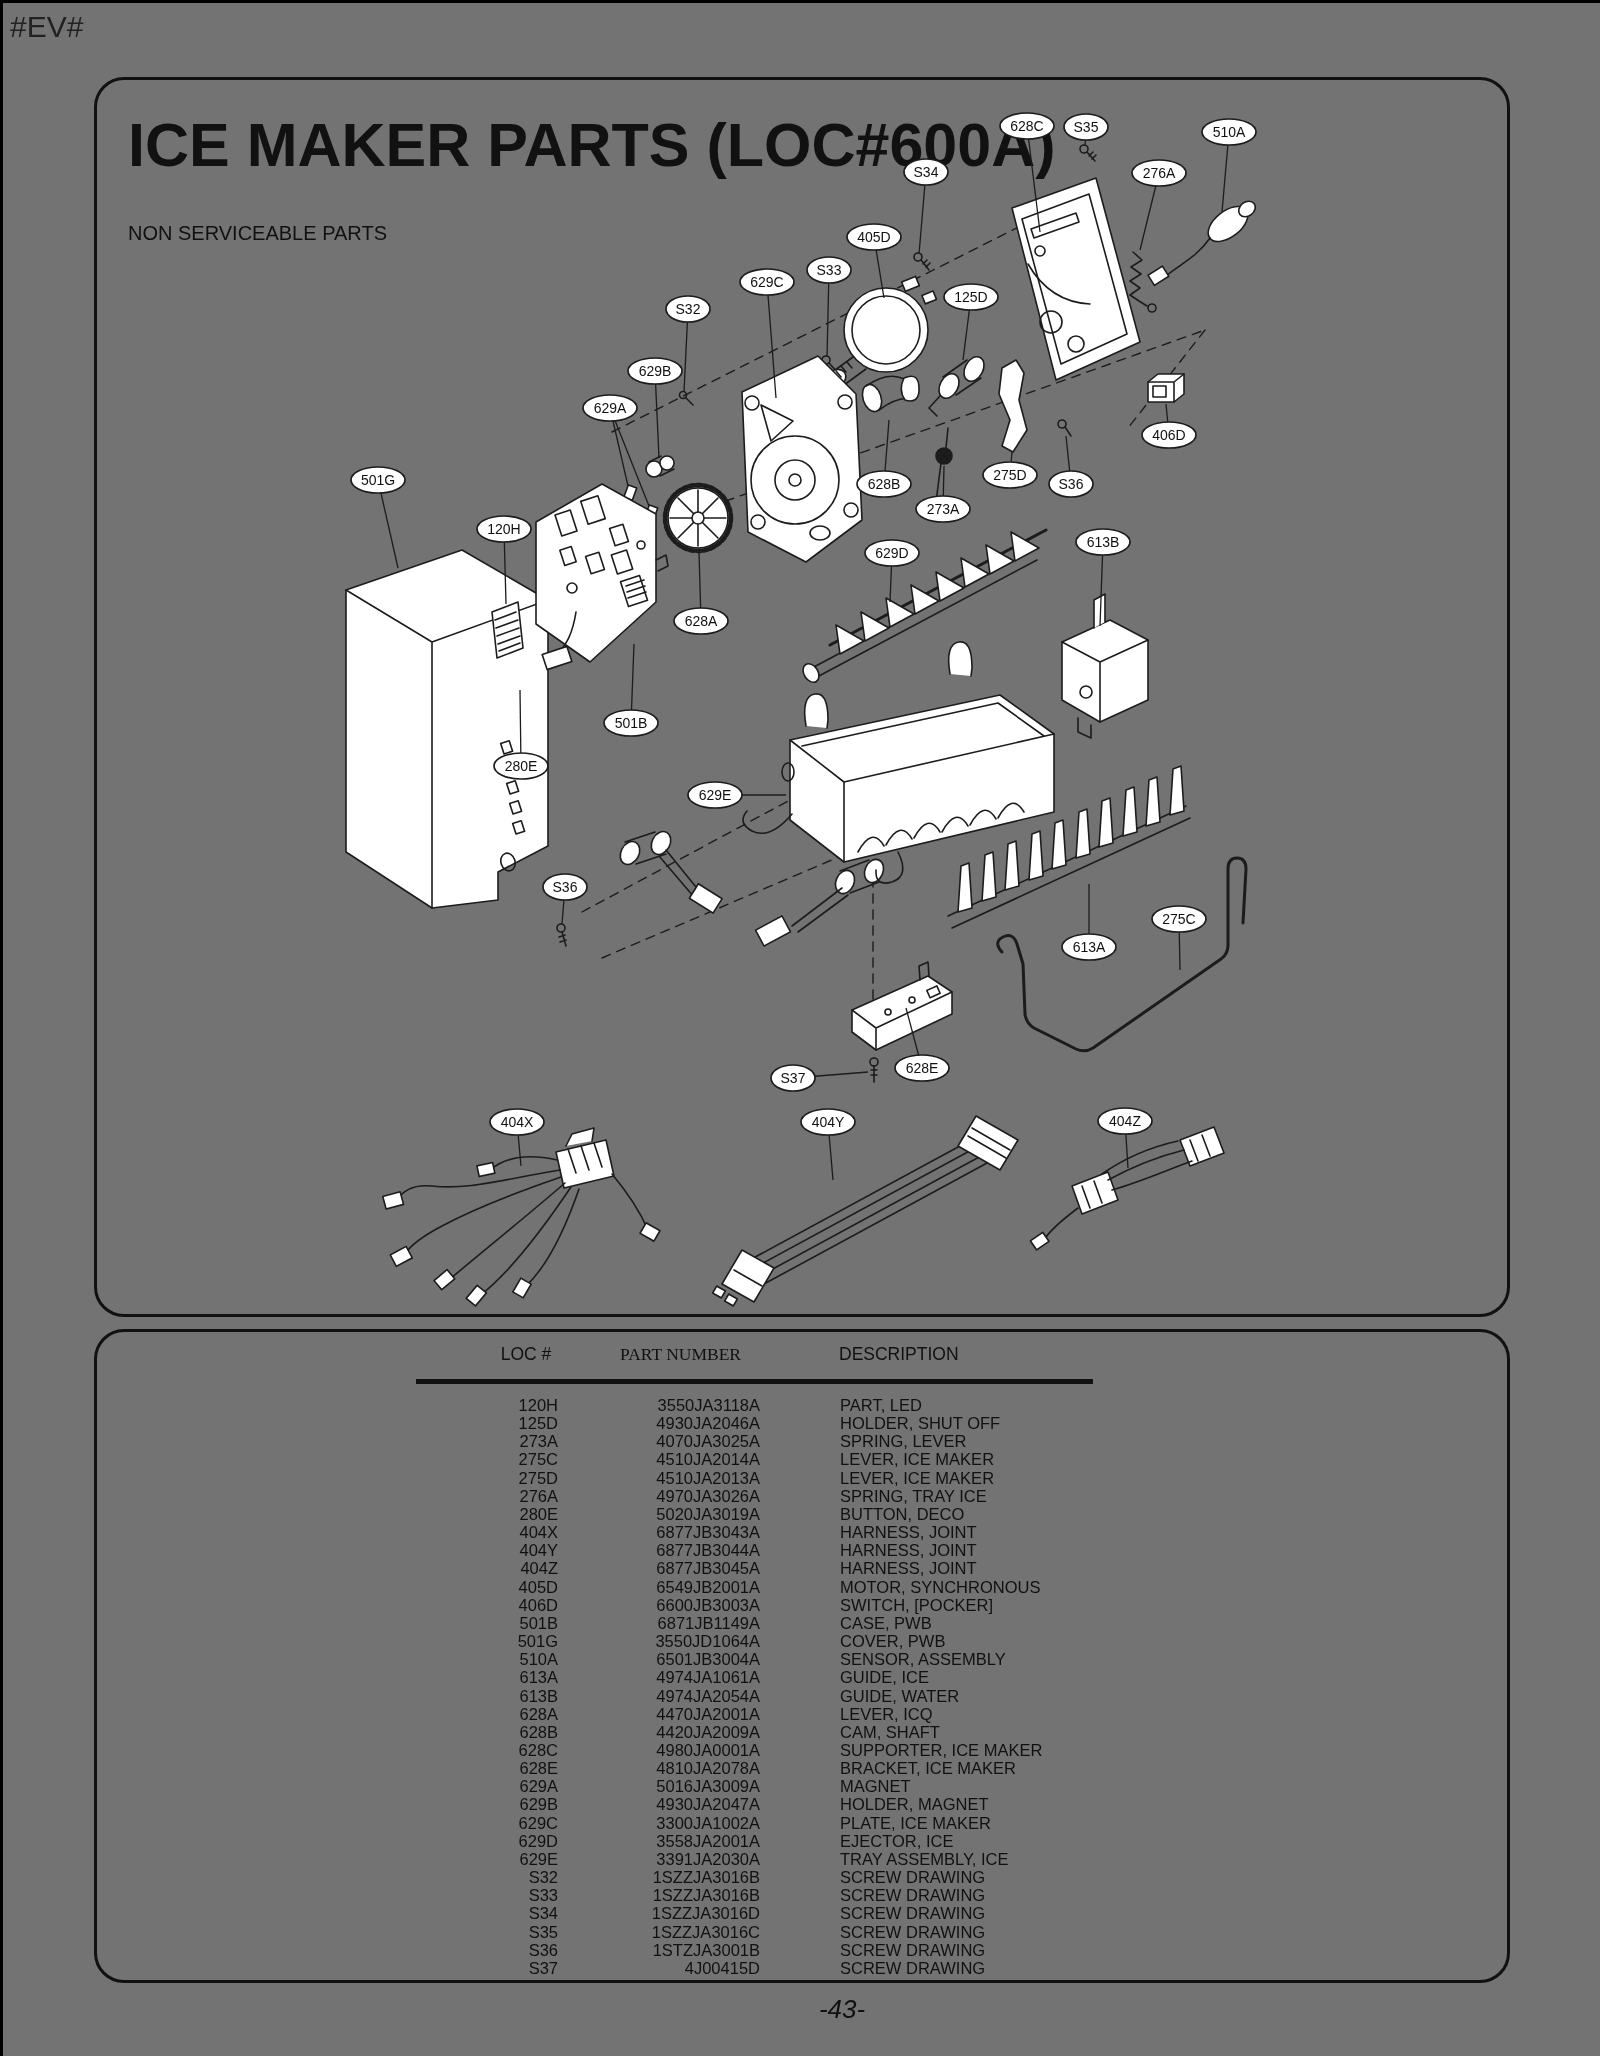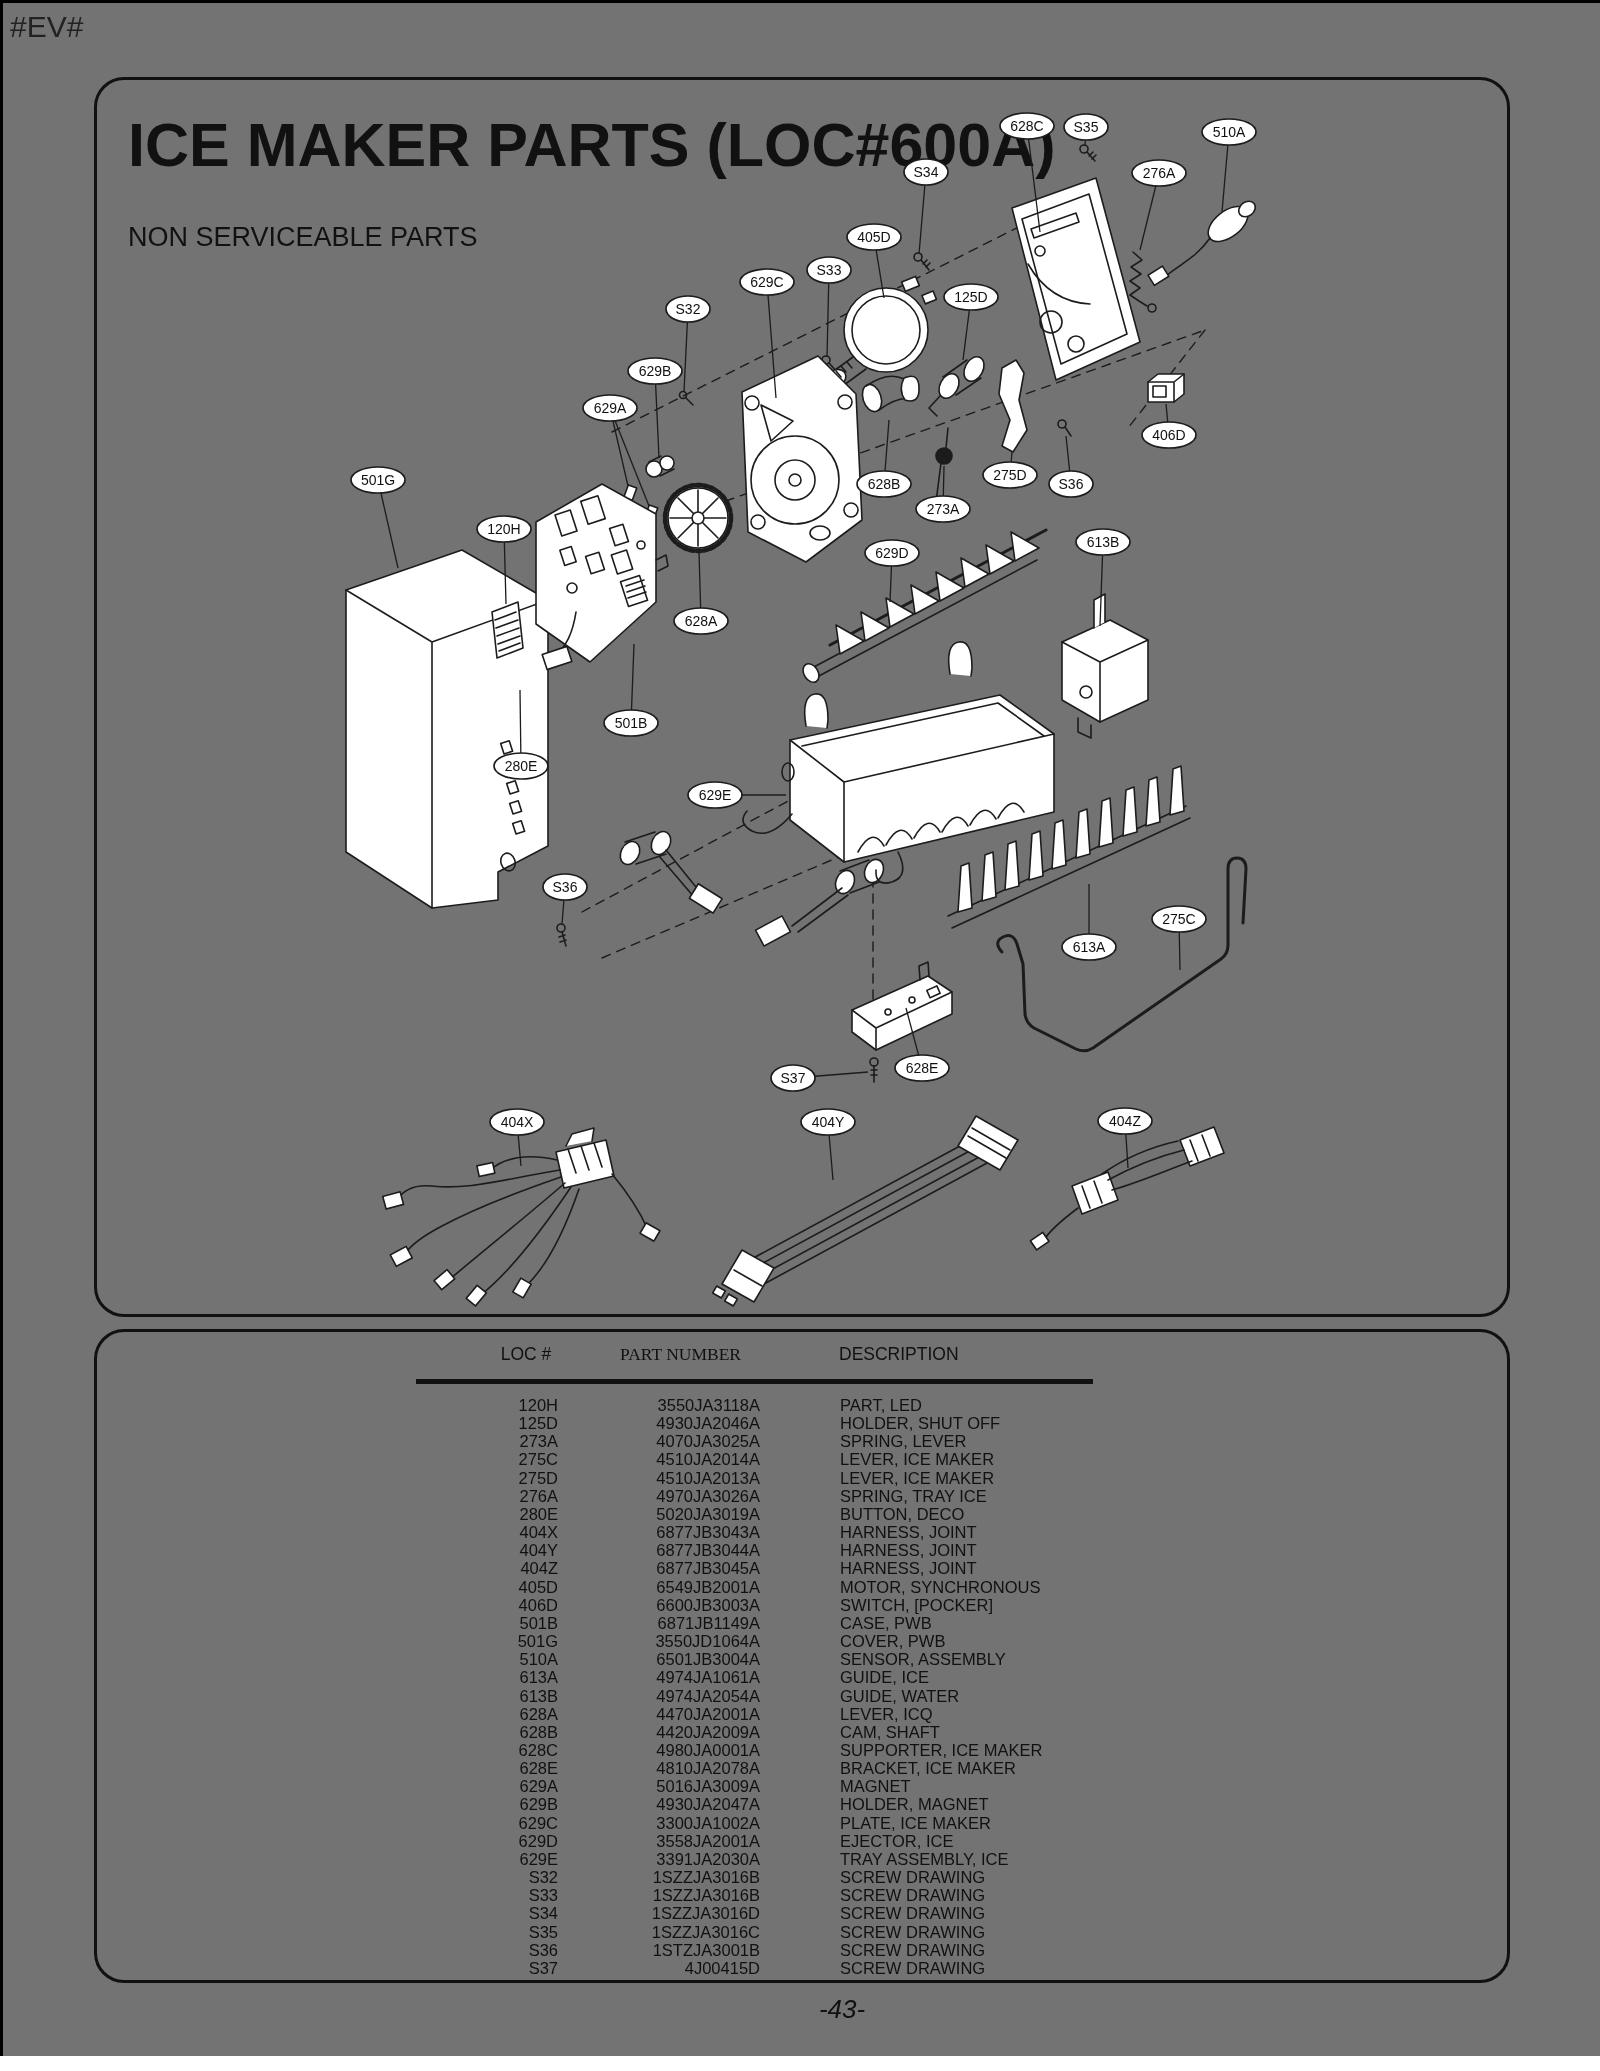--- a/index.html
+++ b/index.html
@@ -5,21 +5,21 @@
   html,body{margin:0;padding:0;background:#fff;}
   .page{position:relative;width:1600px;height:2056px;background:#737373;
         font-family:"Liberation Sans", sans-serif;color:#111;overflow:hidden;}
   .edge-top{position:absolute;left:0;top:0;width:1600px;height:3px;background:#000;}
   .edge-left{position:absolute;left:0;top:0;width:3px;height:2071px;background:#000;}
   .corner{position:absolute;left:10px;top:10px;font-size:30px;color:#222;}
   .box{position:absolute;box-sizing:border-box;border:3px solid #111;border-radius:30px;background:transparent;}
   #diagram-box{left:94px;top:77px;width:1416px;height:1240px;}
   #table-box{left:94px;top:1329px;width:1416px;height:654px;}
   .title{position:absolute;left:128px;top:110px;font-size:61px;font-weight:bold;letter-spacing:0px;white-space:nowrap;}
-  .subtitle{position:absolute;left:128px;top:222px;font-size:27px;white-space:nowrap;}
+  .subtitle{position:absolute;left:128px;top:222px;font-size:20px;white-space:nowrap;}
   .pagenum{position:absolute;left:0;top:1994px;width:1600px;text-align:center;
            font-size:26px;font-style:italic;padding-left:42px;}
   svg#art{position:absolute;left:0;top:0;width:1600px;height:2071px;pointer-events:none;}
   .ln{stroke:#1c1c1c;fill:none;stroke-width:1.6;stroke-linejoin:round;stroke-linecap:round;}
   .fw{fill:#fff;}
   .dash{stroke-dasharray:9 7;stroke-width:1.4;}
   .thick{stroke-width:3;}
   .clabel{font-size:14px;fill:#111;text-anchor:middle;font-family:"Liberation Sans",sans-serif;}
   .th{position:absolute;top:1344px;font-size:17.5px;white-space:nowrap;}
   #th-loc{left:426px;width:200px;text-align:center;}

